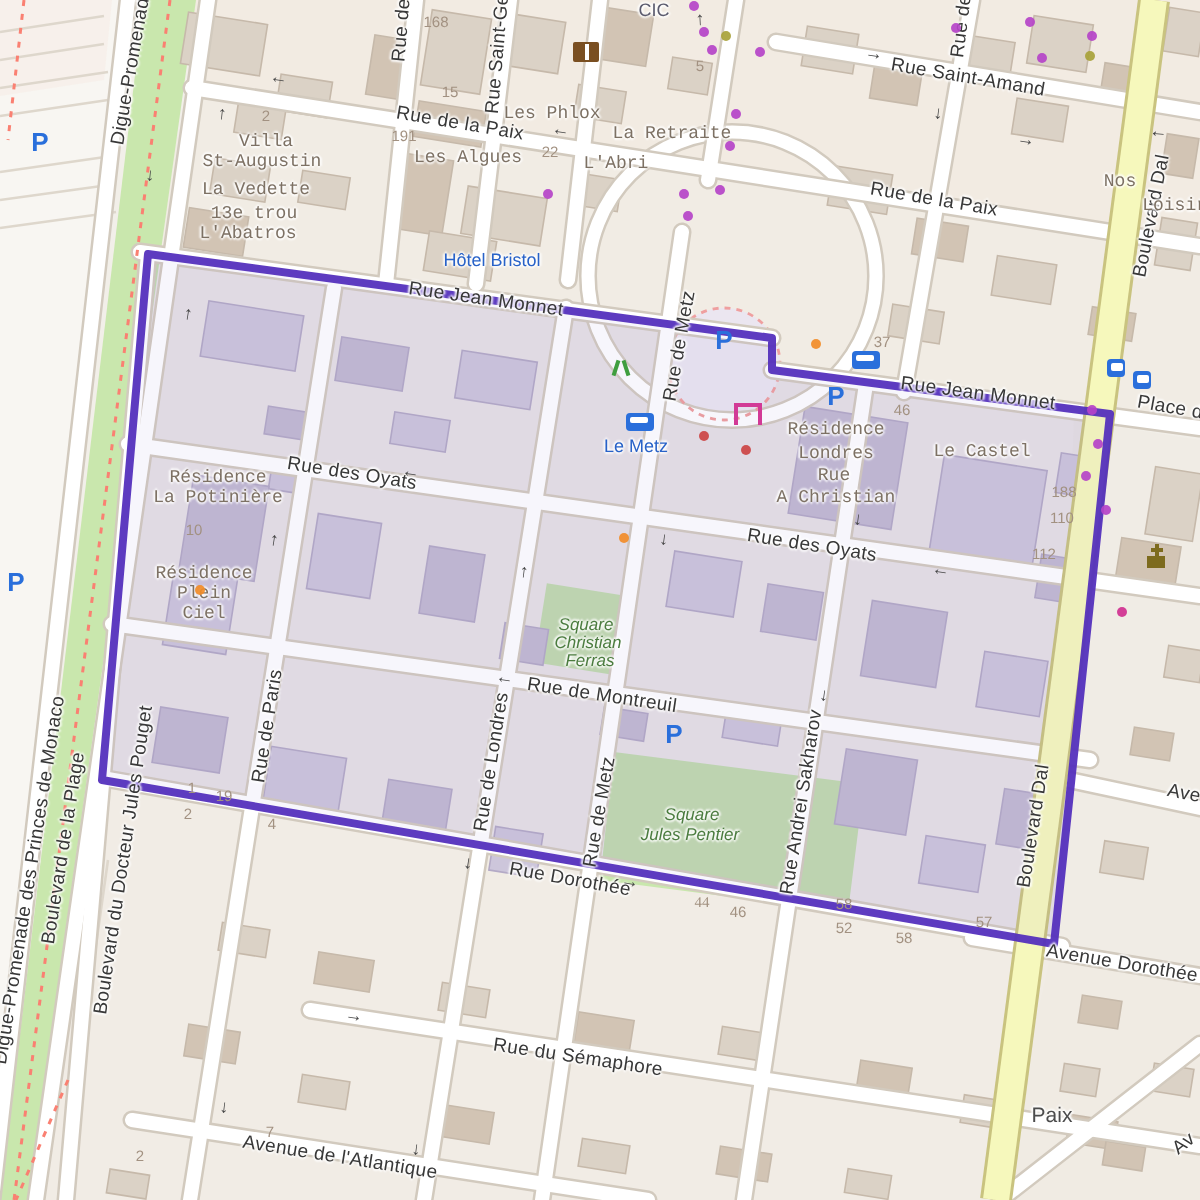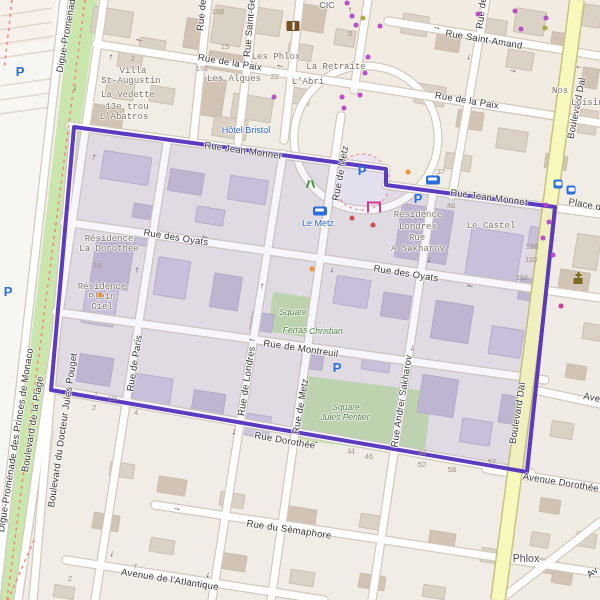--- a/index.html
+++ b/index.html
@@ -287,34 +287,34 @@
       <div class="lbl poi" style="left: 127px; top: 107px; transform: translate(-50%, -50%) rotate(0deg);">13e trou</div>
       <div class="lbl poi" style="left: 124px; top: 117px; transform: translate(-50%, -50%) rotate(0deg);">L'Abatros</div>
       <div class="lbl poi" style="left: 234px; top: 79px; transform: translate(-50%, -50%) rotate(0deg);">Les Algues</div>
       <div class="lbl poi" style="left: 276px; top: 57px; transform: translate(-50%, -50%) rotate(0deg);">Les Phlox</div>
       <div class="lbl poi" style="left: 308px; top: 82px; transform: translate(-50%, -50%) rotate(0deg);">L'Abri</div>
       <div class="lbl poi" style="left: 336px; top: 67px; transform: translate(-50%, -50%) rotate(0deg);">La Retraite</div>
       <div class="lbl poi" style="left: 544px; top: 91px; transform: translate(-50%, -50%) rotate(0deg); padding-left: 32px;">Nos</div>
       <div class="lbl poi" style="left: 542px; top: 103px; transform: translate(-50%, -50%) rotate(0deg); margin-left: 48px;">Loisirs</div>
       <div class="lbl bank" style="left: 327px; top: 5px; transform: translate(-50%, -50%) rotate(0deg);">CIC</div>
       <div class="lbl poi" style="left: 109px; top: 239px; transform: translate(-50%, -50%) rotate(0deg);">Résidence</div>
-      <div class="lbl poi" style="left: 109px; top: 249px; transform: translate(-50%, -50%) rotate(0deg);">La Dorothée</div>
+      <div class="lbl poi" style="left: 109px; top: 249px; transform: translate(-50%, -50%) rotate(0deg);">La Potinière</div>
       <div class="lbl poi" style="left: 102px; top: 287px; transform: translate(-50%, -50%) rotate(0deg);">Résidence</div>
       <div class="lbl poi" style="left: 102px; top: 297px; transform: translate(-50%, -50%) rotate(0deg);">Plein</div>
       <div class="lbl poi" style="left: 102px; top: 307px; transform: translate(-50%, -50%) rotate(0deg);">Ciel</div>
       <div class="lbl poi" style="left: 418px; top: 215px; transform: translate(-50%, -50%) rotate(0deg);">Résidence</div>
       <div class="lbl poi" style="left: 418px; top: 227px; transform: translate(-50%, -50%) rotate(0deg);">Londres</div>
       <div class="lbl poi" style="left: 417px; top: 238px; transform: translate(-50%, -50%) rotate(0deg);">Rue</div>
-      <div class="lbl poi" style="left: 418px; top: 249px; transform: translate(-50%, -50%) rotate(0deg);">A Sakharov</div>
+      <div class="lbl poi" style="left: 418px; top: 249px; transform: translate(-50%, -50%) rotate(0deg);">A Christian</div>
       <div class="lbl poi" style="left: 491px; top: 226px; transform: translate(-50%, -50%) rotate(0deg);">Le Castel</div>
-      <div class="lbl place" style="left: 526px; top: 558px; transform: translate(-50%, -50%) rotate(0deg);">Phlox</div>
+      <div class="lbl place" style="left: 526px; top: 558px; transform: translate(-50%, -50%) rotate(0deg);">Paix</div>
       <div class="lbl poib" style="left: 246px; top: 130px; transform: translate(-50%, -50%) rotate(0deg);">Hôtel Bristol</div>
       <div class="lbl poib" style="left: 318px; top: 223px; transform: translate(-50%, -50%) rotate(0deg);">Le Metz</div>
       <div class="lbl park" style="left: 293px; top: 312px; transform: translate(-50%, -50%) rotate(0deg);">Square</div>
-      <div class="lbl park" style="left: 294px; top: 331px; transform: translate(-50%, -50%) rotate(0deg); margin-left: 32px;">Christian</div>
+      <div class="lbl park" style="left: 294px; top: 321px; transform: translate(-50%, -50%) rotate(0deg);">Christian</div>
       <div class="lbl park" style="left: 295px; top: 330px; transform: translate(-50%, -50%) rotate(0deg);">Ferras</div>
       <div class="lbl park" style="left: 346px; top: 407px; transform: translate(-50%, -50%) rotate(0deg);">Square</div>
       <div class="lbl park" style="left: 345px; top: 417px; transform: translate(-50%, -50%) rotate(0deg);">Jules Pentier</div>
       <div class="lbl num" style="left: 218px; top: 11px; transform: translate(-50%, -50%) rotate(0deg);">168</div>
       <div class="lbl num" style="left: 350px; top: 33px; transform: translate(-50%, -50%) rotate(0deg);">5</div>
       <div class="lbl num" style="left: 225px; top: 46px; transform: translate(-50%, -50%) rotate(0deg);">15</div>
       <div class="lbl num" style="left: 133px; top: 58px; transform: translate(-50%, -50%) rotate(0deg);">2</div>
       <div class="lbl num" style="left: 202px; top: 68px; transform: translate(-50%, -50%) rotate(0deg);">191</div>
       <div class="lbl num" style="left: 275px; top: 76px; transform: translate(-50%, -50%) rotate(0deg);">22</div>
       <div class="lbl num" style="left: 441px; top: 171px; transform: translate(-50%, -50%) rotate(0deg);">37</div>

